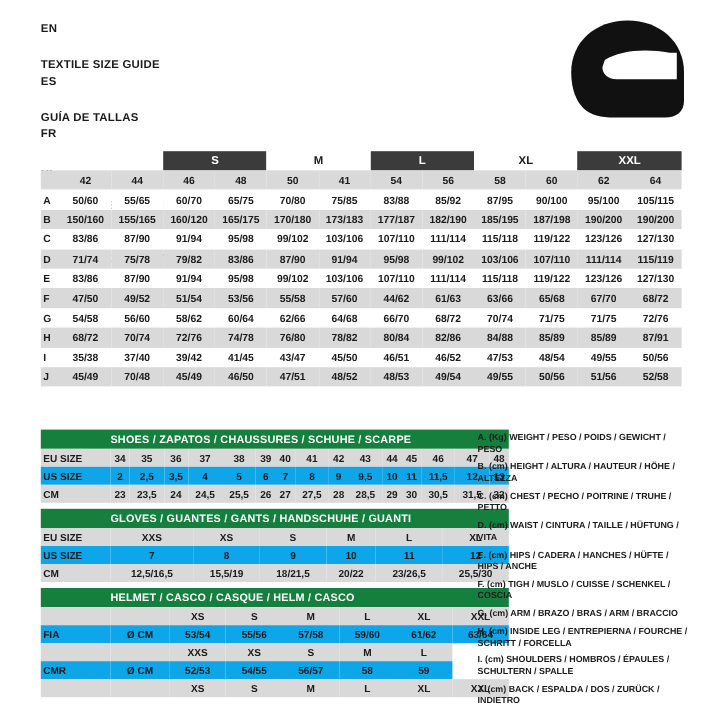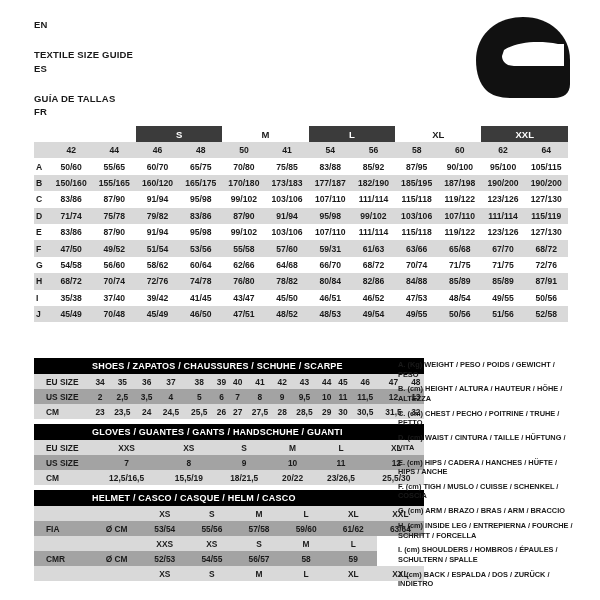--- a/index.html
+++ b/index.html
@@ -69,21 +69,21 @@
   .sizerow td { background:#d9d9d9; }
 
   
   .lower {
     position:absolute;
     left:34px; top:358px;
     width:390px;
   }
   .blk { margin-bottom:5px; }
   .blk-title {
-    background:#000000;
+    background:#15803d;
     color:#ffffff;
     font-size:9px;
     font-weight:700;
     padding:3px 0 3px 58px;
     letter-spacing:0.2px;
   }
   .blk table {
     width:100%;
     border-collapse:collapse;
     font-size:8.4px;
@@ -91,24 +91,24 @@
   }
   .blk table td {
     padding:0;
     height:15px;
     text-align:center;
     white-space:nowrap;
   }
   .blk table td.lbl {
     text-align:left;
     width:58px;
-    padding-left:12px;
+    padding-left:2px;
   }
   .blk tr.shade td { background:#d9d9d9; }
-  .blk tr.white td { background:#a3a3a3; }
+  .blk tr.white td { background:#0ea5e9; }
 
   
   .hb td { height:15px; }
 
   
   .legend {
     position:absolute;
     left:398px; top:360px;
     width:176px;
     font-size:7.4px;
@@ -251,21 +251,21 @@
         <td class="cell">127/130</td>
       </tr>
       <tr class="shade">
         <td class="rowlabel">F</td>
         <td class="cell">47/50</td>
         <td class="cell">49/52</td>
         <td class="cell">51/54</td>
         <td class="cell">53/56</td>
         <td class="cell">55/58</td>
         <td class="cell">57/60</td>
-        <td class="cell">59/31</td>
+        <td class="cell">44/62</td>
         <td class="cell">61/63</td>
         <td class="cell">63/66</td>
         <td class="cell">65/68</td>
         <td class="cell">67/70</td>
         <td class="cell">68/72</td>
       </tr>
       <tr class="plain">
         <td class="rowlabel">G</td>
         <td class="cell">54/58</td>
         <td class="cell">56/60</td>

